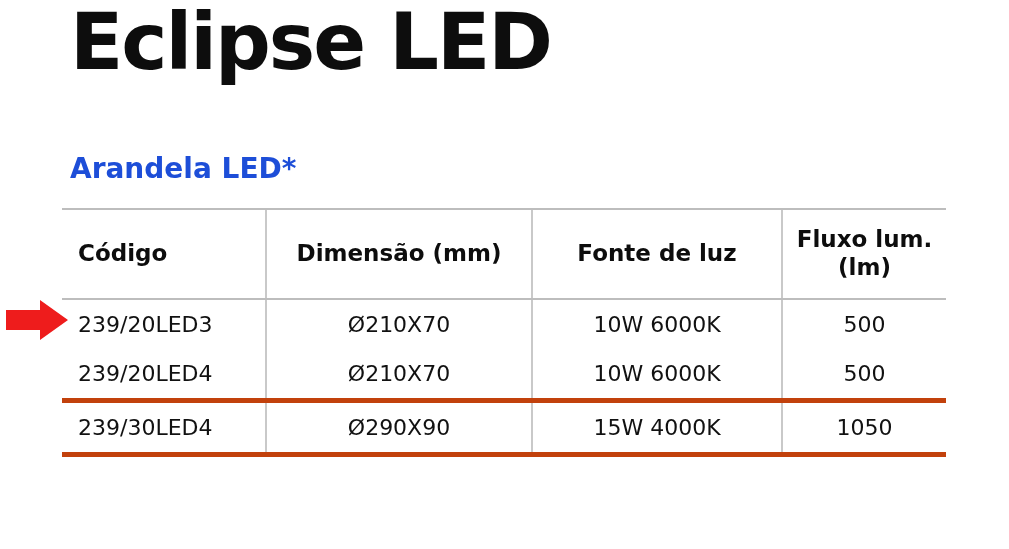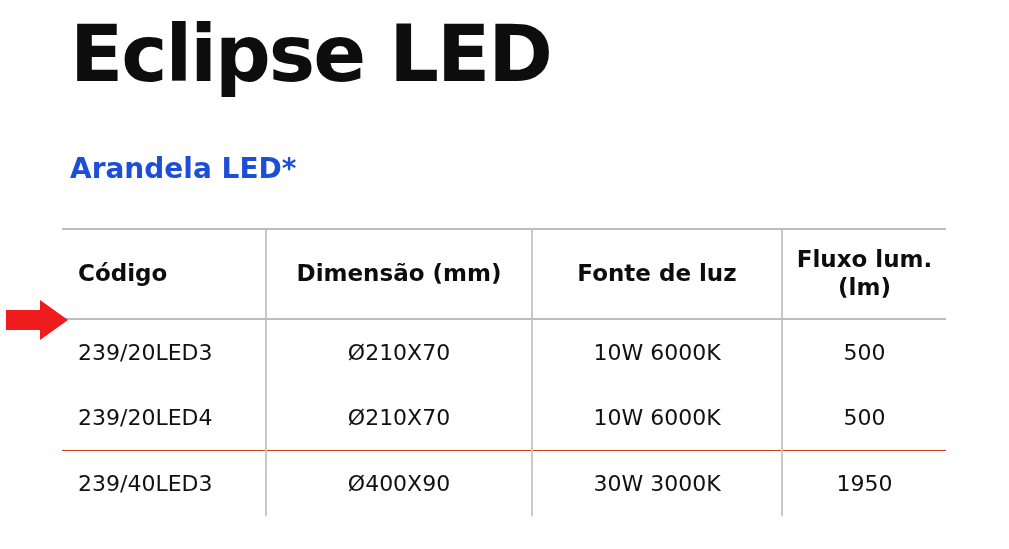--- a/index.html
+++ b/index.html
@@ -25,21 +25,20 @@
   .title {
     position: absolute;
     left: 70px;
     top: 2px;
     font-size: 78px;
     font-weight: 800;
     letter-spacing: -2px;
     line-height: 1.05;
     color: #0d0d0d;
     white-space: nowrap;
-    margin-top: 12px;
   }
 
   .subtitle {
     position: absolute;
     left: 70px;
     top: 152px;
     font-size: 28px;
     font-weight: 700;
     color: #1d4ed8;
     white-space: nowrap;
@@ -49,21 +48,20 @@
     position: absolute;
     left: 62px;
     top: 208px;
     width: 884px;
   }
 
   table.spec {
     border-collapse: collapse;
     width: 884px;
     table-layout: fixed;
-    margin-top: 20px;
   }
 
   table.spec col.c0 { width: 204px; }
   table.spec col.c1 { width: 266px; }
   table.spec col.c2 { width: 250px; }
   table.spec col.c3 { width: 164px; }
 
   table.spec th {
     font-size: 23px;
     font-weight: 700;
@@ -80,37 +78,37 @@
   table.spec th.left {
     text-align: left;
     padding-left: 16px;
   }
 
   table.spec td {
     font-size: 22px;
     font-weight: 400;
     color: #111111;
     text-align: center;
-    padding: 12px 6px;
+    padding: 4px 6px;
     height: 41px;
     vertical-align: middle;
   }
 
   table.spec td.code {
     text-align: left;
     padding-left: 16px;
   }
 
   table.spec th.vline,
   table.spec td.vline {
     border-left: 2px solid #c9c9c9;
   }
 
   table.spec tr.group-end td {
-    border-bottom: 1px solid #c2410c;
+    border-bottom: 5px solid #c2410c;
   }
 
   .arrow {
     position: absolute;
     left: 6px;
     top: 300px;
     width: 62px;
     height: 40px;
   }
 
@@ -150,25 +148,25 @@
           <td class="vline">Ø210X70</td>
           <td class="vline">10W 6000K</td>
           <td class="vline">500</td>
         </tr>
         <tr class="group-end">
           <td class="code">239/20LED4</td>
           <td class="vline">Ø210X70</td>
           <td class="vline">10W 6000K</td>
           <td class="vline">500</td>
         </tr>
-        <tr>
-          <td class="code">239/40LED3</td>
-          <td class="vline">Ø400X90</td>
-          <td class="vline">30W 3000K</td>
-          <td class="vline">1950</td>
+        <tr class="group-end">
+          <td class="code">239/30LED4</td>
+          <td class="vline">Ø290X90</td>
+          <td class="vline">15W 4000K</td>
+          <td class="vline">1050</td>
         </tr>
 
       </tbody>
     </table>
   </div>
 
   <div class="arrow">
     <svg width="62" height="40" viewBox="0 0 62 40" xmlns="http://www.w3.org/2000/svg">
       <polygon points="0,10 34,10 34,0 62,20 34,40 34,30 0,30" fill="#ee1c1c"></polygon>
     </svg>

